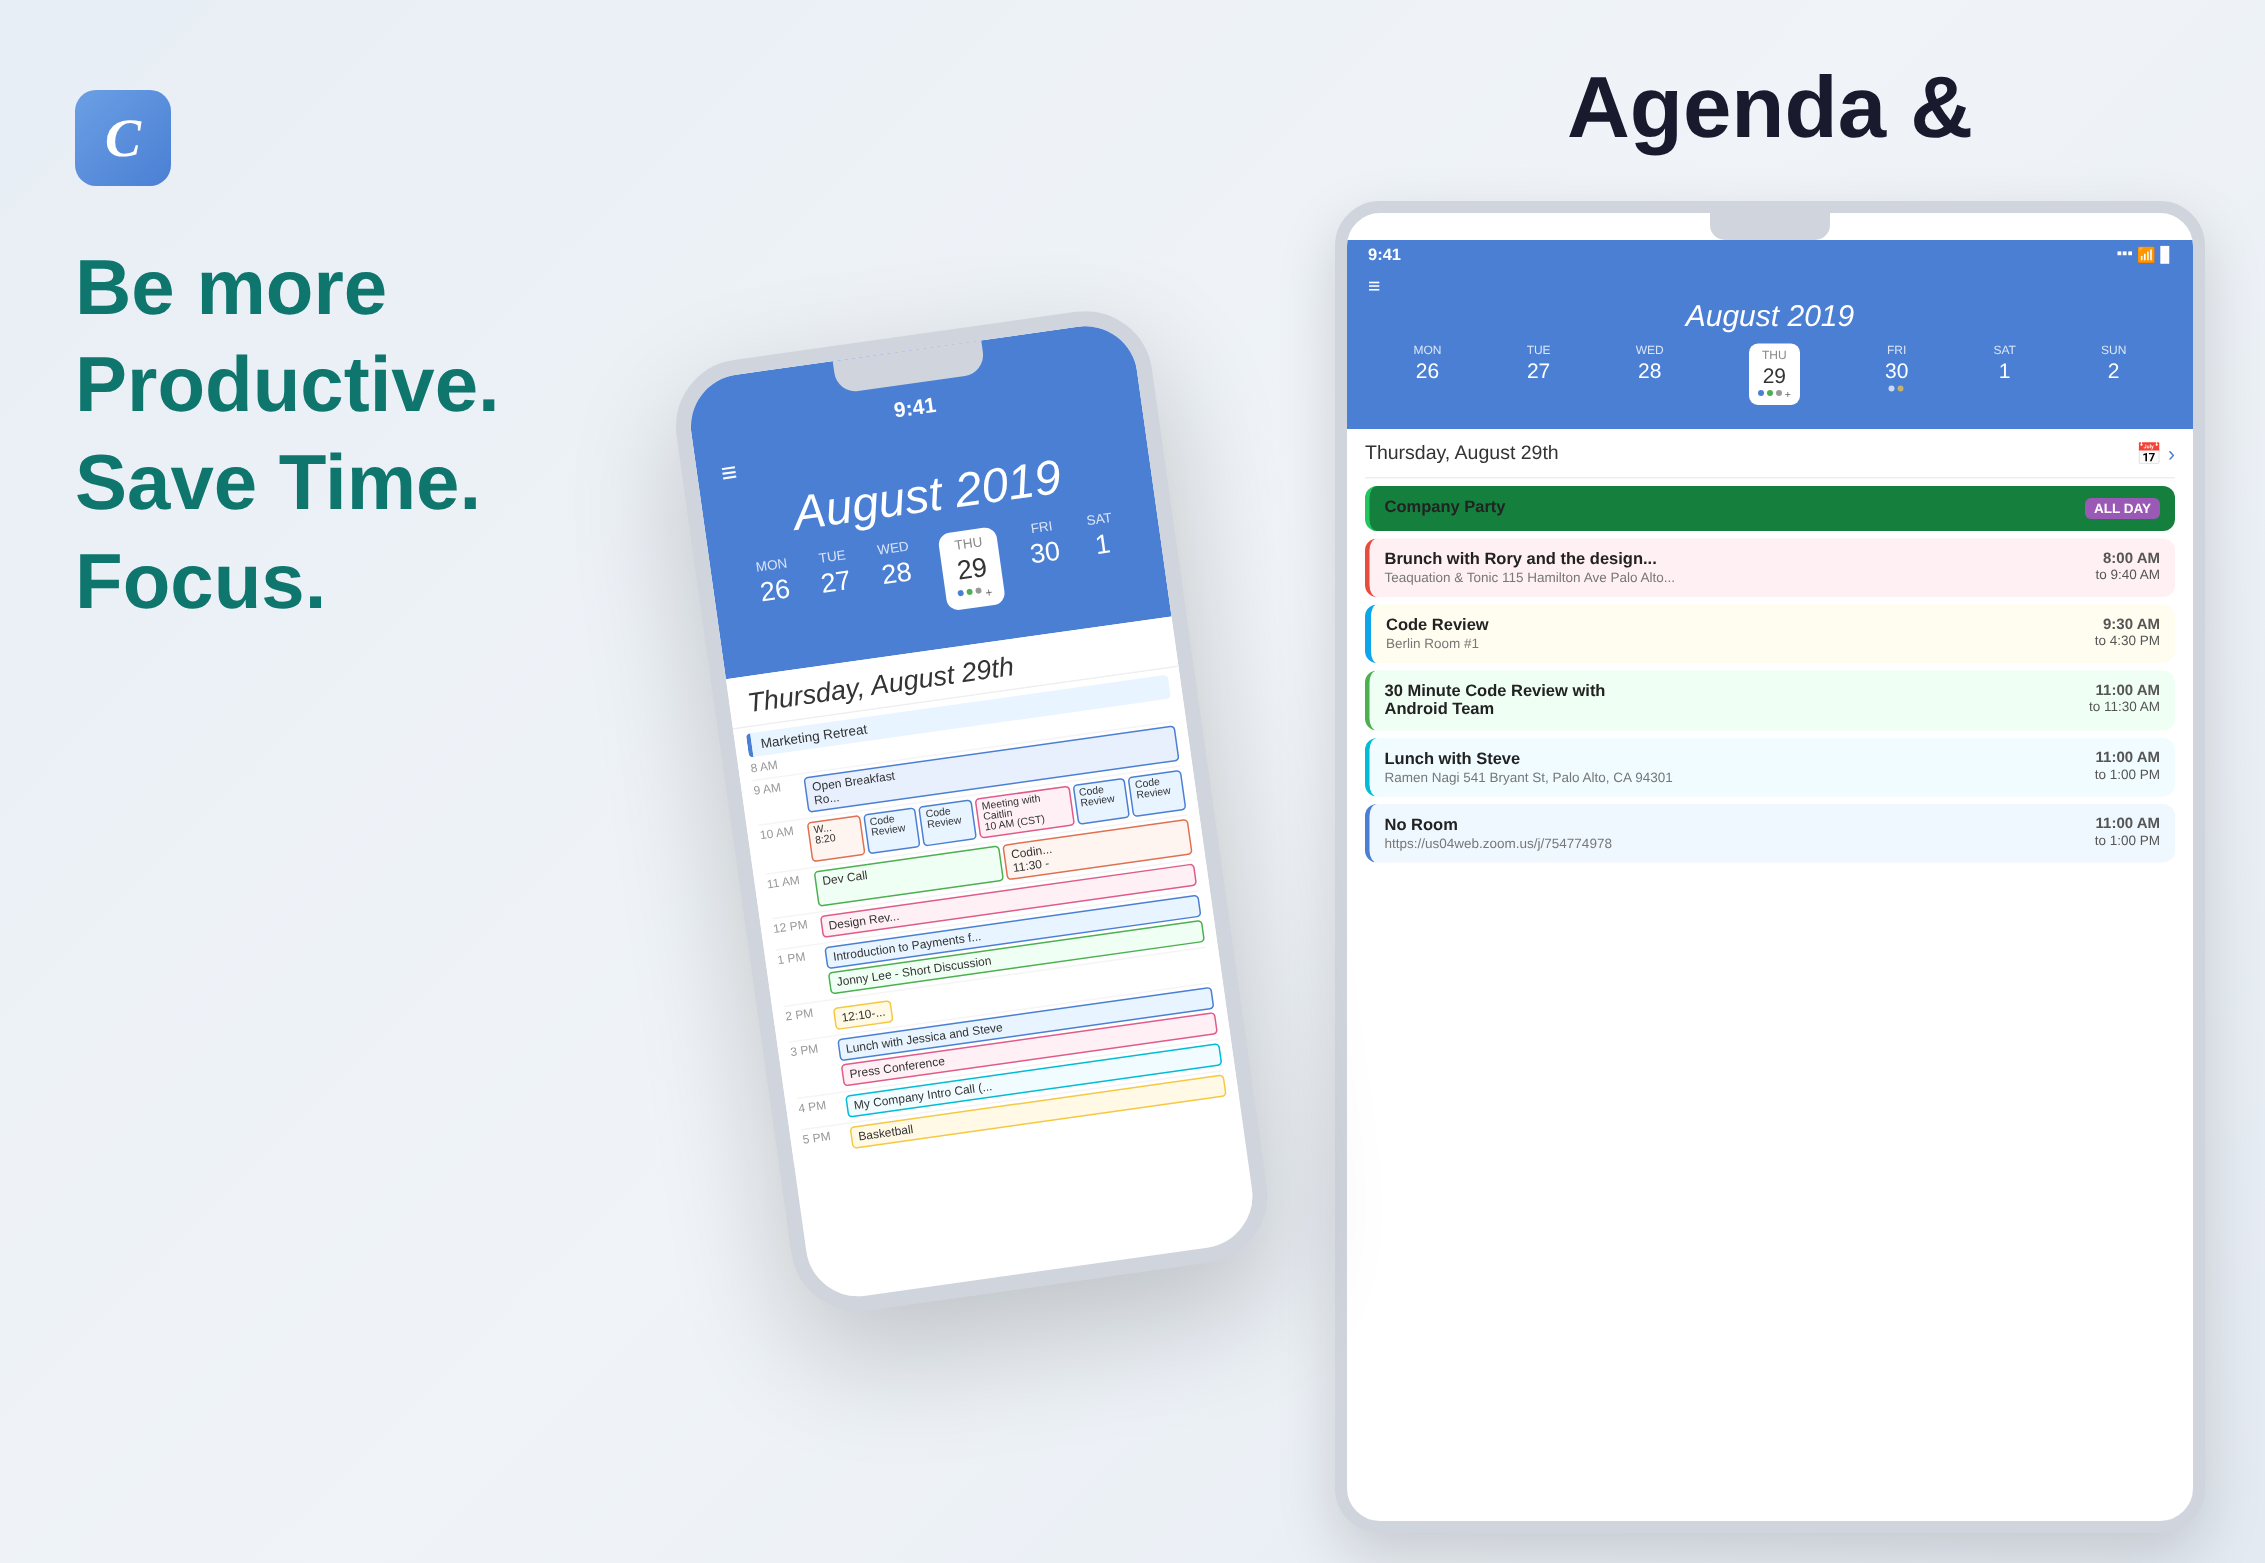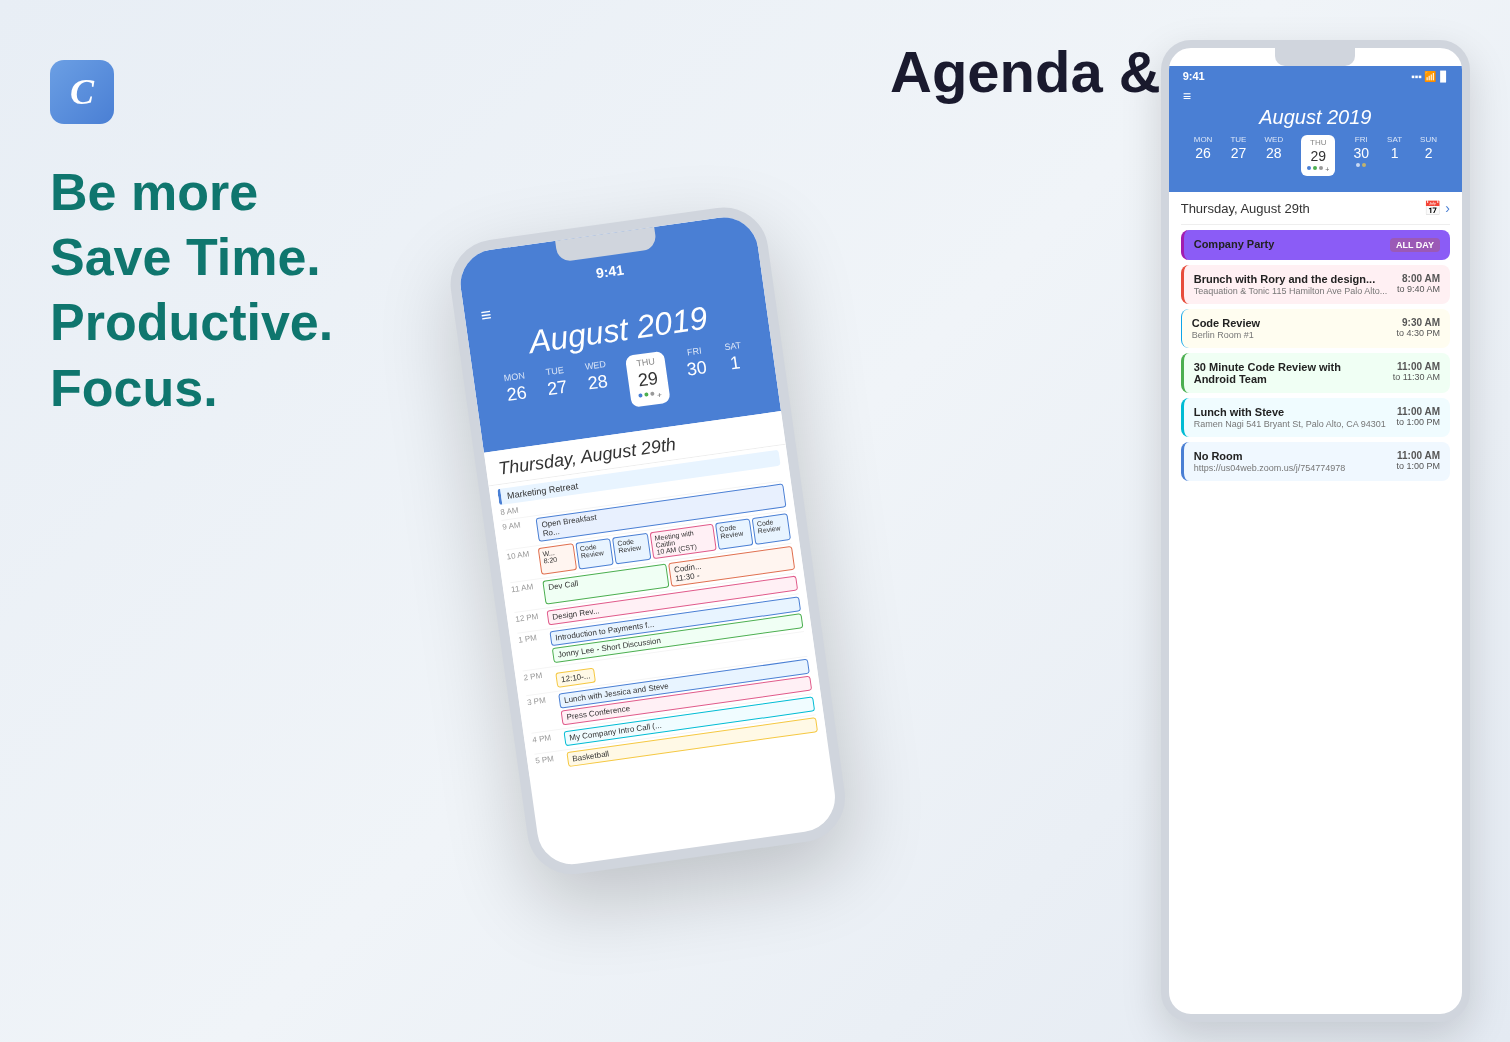--- a/index.html
+++ b/index.html
@@ -131,21 +131,21 @@
       padding: 4px 8px;
     }
     .day-selected-large .day-num-large {
       color: #333;
     }
 
     
     .right-panel {
       flex: 1;
       display: flex;
-      flex-direction: row;
+      flex-direction: column;
       padding: 40px 40px 20px 30px;
       justify-content: flex-end;
     }
     .right-title {
       font-size: 58px;
       font-weight: 700;
       color: #1a1a2e;
       text-align: center;
       margin-bottom: 30px;
       line-height: 1.1;
@@ -261,23 +261,23 @@
       font-size: 14px;
     }
     .event-card {
       padding: 8px 10px;
       border-radius: 8px;
       margin: 5px 0;
       display: flex;
       justify-content: space-between;
       align-items: flex-start;
     }
-    .event-card-purple { background: #8b5cf6; border-left: 3px solid #a21caf; }
+    .event-card-purple { background: #15803d; border-left: 3px solid #22c55e; }
     .event-card-red { background: #fff0f3; border-left: 3px solid #e74c3c; }
-    .event-card-yellow-light { background: #fffdf0; border-left: 1px solid #0ea5e9; }
+    .event-card-yellow-light { background: #fffdf0; border-left: 4px solid #0ea5e9; }
     .event-card-green-light { background: #f0fff4; border-left: 3px solid #4caf50; }
     .event-card-cyan { background: #f0fcff; border-left: 3px solid #00bcd4; }
     .event-card-blue-light { background: #f0f8ff; border-left: 3px solid #4a7fd4; }
     .event-title { font-size: 11px; font-weight: 600; color: #222; }
     .event-subtitle { font-size: 9px; color: #777; margin-top: 1px; }
     .event-time-right { text-align: right; font-size: 9px; color: #555; white-space: nowrap; }
     .event-time-bold { font-weight: 600; font-size: 10px; }
     .all-day-badge {
       background: #9b59b6;
       color: white;
@@ -289,22 +289,22 @@
   </style>
 </head>
 <body>
 
 <div class="left-panel">
   <div class="app-logo">
     <span class="app-logo-letter">C</span>
   </div>
   <div class="tagline">
     <span class="line">Be more</span>
+    <span class="line">Productive.</span>
     <span class="line">Save Time.</span>
-    <span class="line">Productive.</span>
     <span class="line">Focus.</span>
   </div>
 </div>
 
 <div class="middle-panel">
   <div class="phone-mockup-large">
     <div class="phone-notch"></div>
     <div class="phone-screen-large">
       <div class="phone-header-large">
         <div class="phone-time-large">9:41</div>

